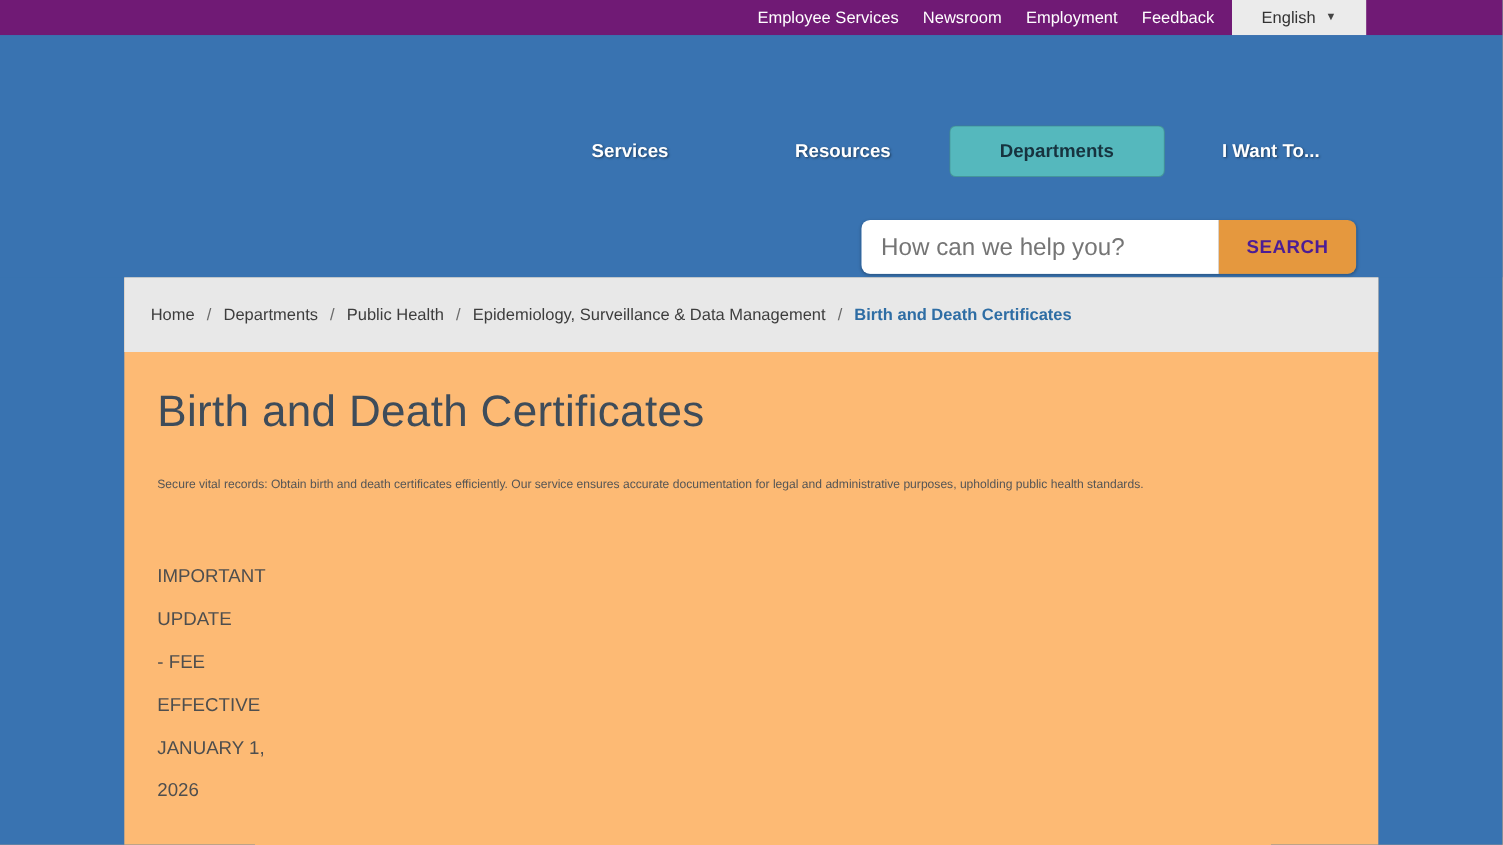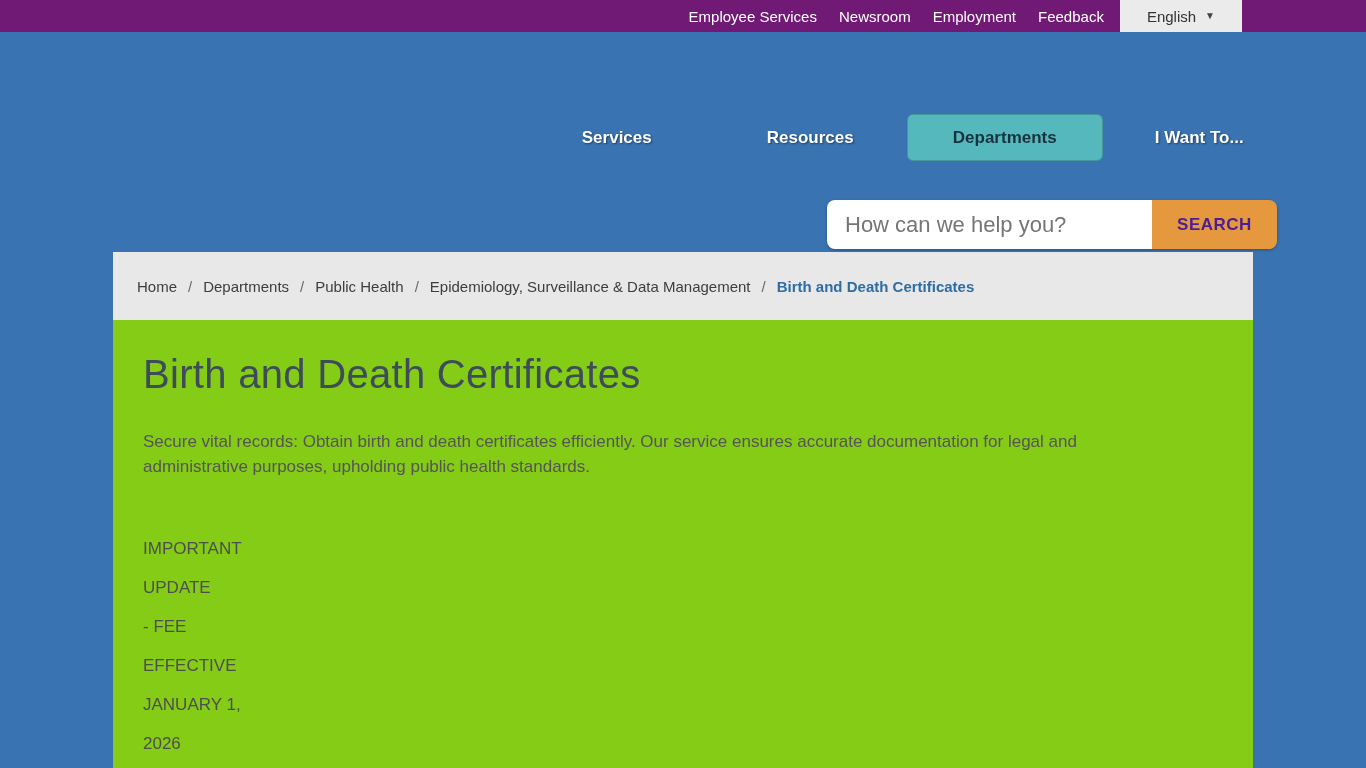--- a/index.html
+++ b/index.html
@@ -46,21 +46,20 @@
     font-size: 10px;
     color: #444444;
     line-height: 1;
   }
 
   
   .site-header {
     position: relative;
     height: 220px;
     background: #3973b1;
-    margin-left: 44px;
   }
   .main-nav {
     position: absolute;
     left: 476px;
     top: 82px;
     width: 776px;
     height: 47px;
     display: flex;
   }
   .nav-item {
@@ -116,21 +115,21 @@
     letter-spacing: 0.5px;
     cursor: pointer;
     font-family: "Liberation Sans", sans-serif;
   }
 
   
   .content-col {
     margin-left: 113px;
     width: 1140px;
     height: 516px;
-    background: #84cc16;
+    background: #fdba74;
   }
   .breadcrumb {
     height: 68px;
     background: #e8e8e8;
     display: flex;
     align-items: center;
     padding: 0 24px;
     font-size: 15px;
     color: #3d3d3d;
   }
@@ -153,21 +152,21 @@
   .page-inner { padding: 0 30px; }
   .page-title {
     margin: 32px 0 0 0;
     font-size: 40px;
     font-weight: 400;
     color: #3e4c5a;
     letter-spacing: 0.3px;
   }
   .intro {
     margin: 32px 0 0 0;
-    font-size: 17px;
+    font-size: 11px;
     line-height: 25px;
     color: #555555;
     max-width: 1040px;
   }
   .notice {
     margin-top: 50px;
     font-size: 17px;
     line-height: 39px;
     color: #4e4e4e;
   }

